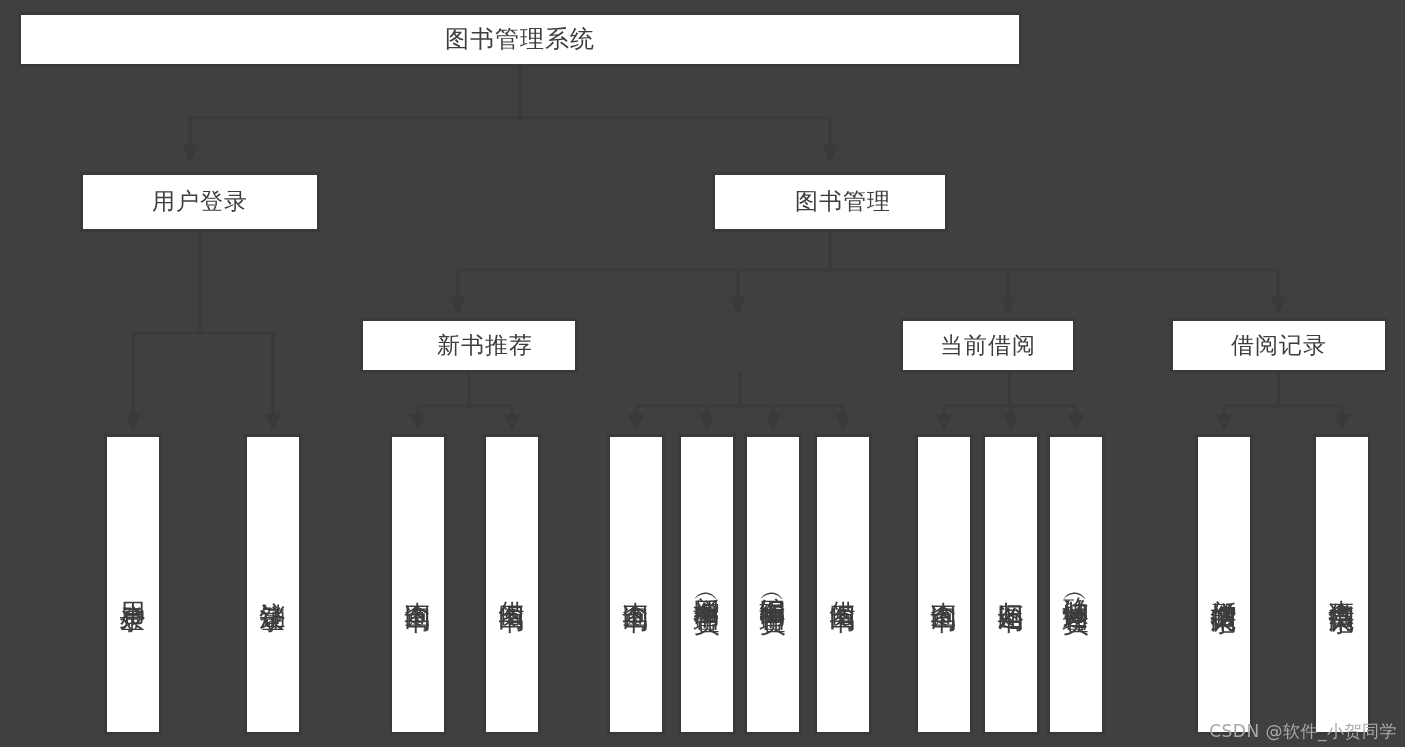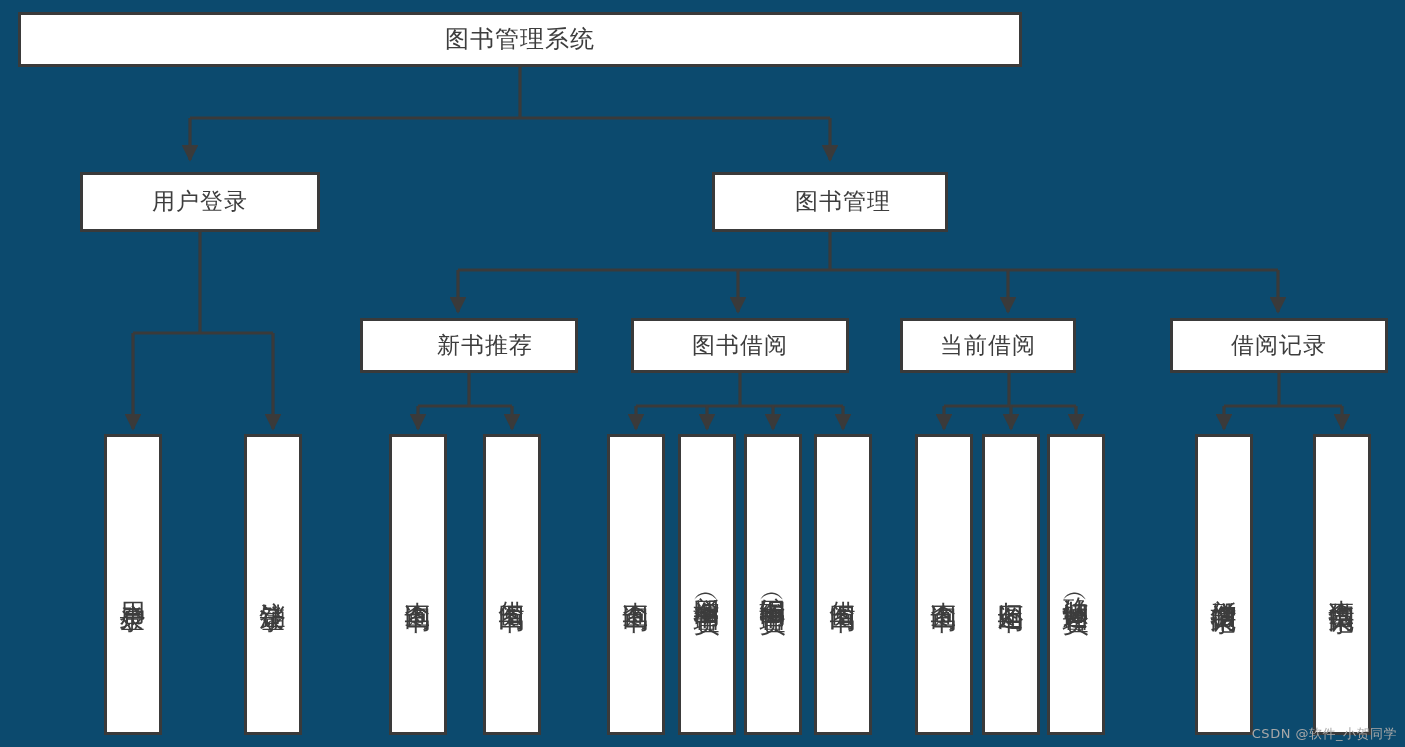--- a/index.html
+++ b/index.html
@@ -7,21 +7,21 @@
     padding: 0;
     background: #ffffff;
   }
   body {
     font-family: "DejaVu Sans", "Liberation Sans", sans-serif;
   }
   #canvas {
     position: relative;
     width: 1405px;
     height: 747px;
-    background: #0c4a6e;
+    background: #404040;
     overflow: hidden;
     text-decoration: underline;
   }
   #wires {
     position: absolute;
     left: 0;
     top: 0;
     width: 1405px;
     height: 747px;
     pointer-events: none;
@@ -64,21 +64,21 @@
     font-size: 26px;
     line-height: 1.16;
     letter-spacing: 2px;
     white-space: nowrap;
     max-height: 100%;
   }
   .watermark {
     position: absolute;
     right: 8px;
     bottom: 4px;
-    font-size: 13px;
+    font-size: 17px;
     color: #a8a8a8;
     letter-spacing: 0.5px;
     z-index: 5;
     white-space: nowrap;
     font-family: "DejaVu Sans", "Liberation Sans", sans-serif;
   }
 </style>
 </head>
 <body>
 
@@ -141,23 +141,20 @@
   <div class="node horiz" style="left:80px; top:172px; width:240px; height:60px;">
     <span class="label">用户登录</span>
   </div>
   <div class="node horiz" style="left:712px; top:172px; width:236px; height:60px;padding-left:26px;">
     <span class="label">图书管理</span>
   </div>
 
   <div class="node horiz" style="left:360px; top:318px; width:218px; height:55px;padding-left:32px;">
     <span class="label">新书推荐</span>
   </div>
-  <div class="node horiz" style="left:631px; top:318px; width:218px; height:55px;">
-    <span class="label">图书借阅</span>
-  </div>
   <div class="node horiz" style="left:900px; top:318px; width:176px; height:55px;">
     <span class="label">当前借阅</span>
   </div>
   <div class="node horiz" style="left:1170px; top:318px; width:218px; height:55px;">
     <span class="label">借阅记录</span>
   </div>
 
   <div class="node vert" style="left:104px; top:434px; width:58px; height:301px;">
     <span class="label">用户登录</span>
   </div>

